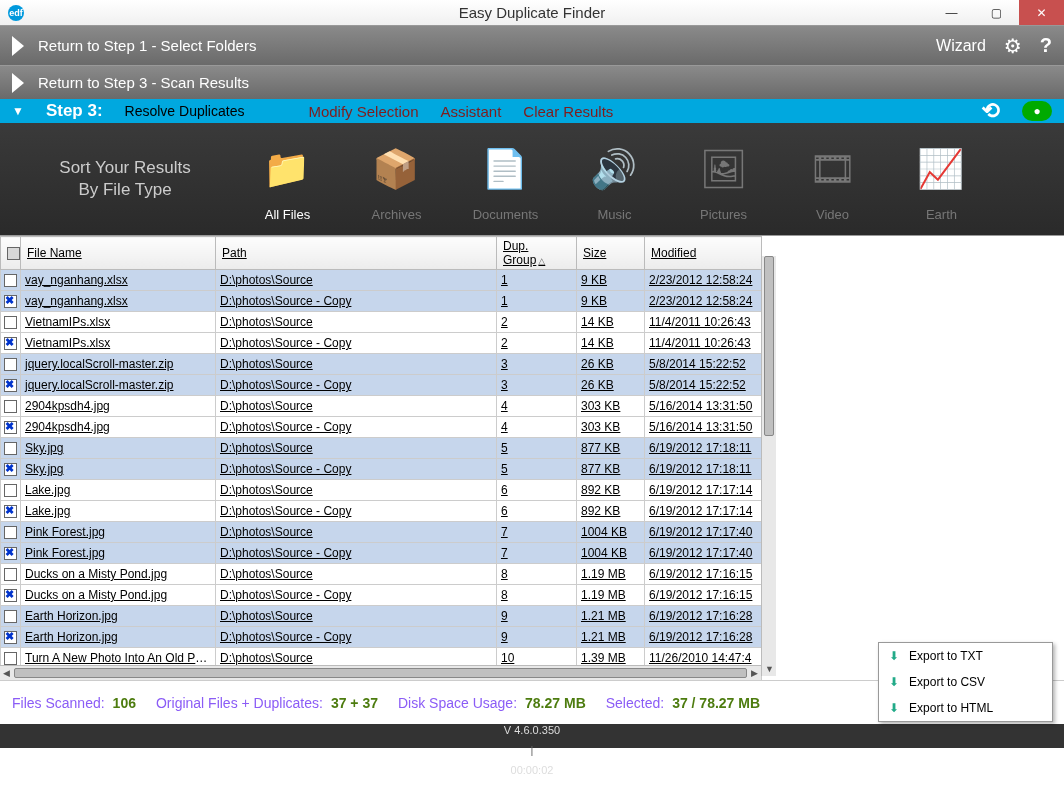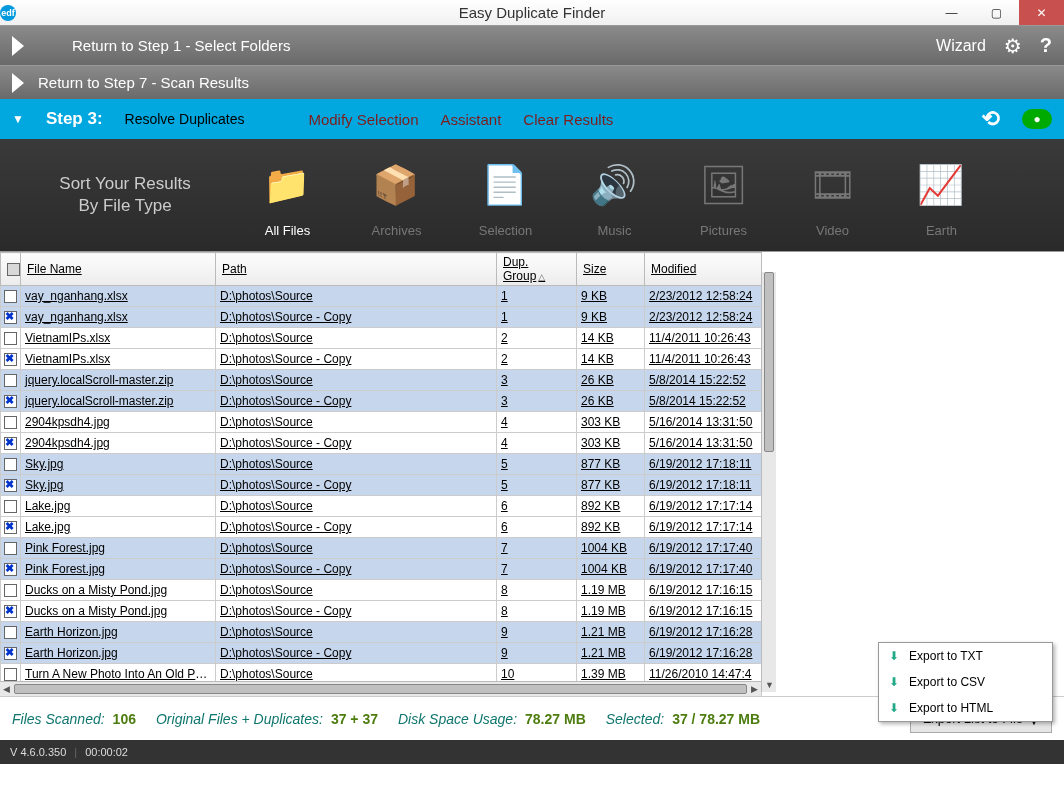--- a/index.html
+++ b/index.html
@@ -1,34 +1,34 @@
 <!DOCTYPE html>
 <html><head>
 <meta charset="utf-8">
 <style>
 * { box-sizing: border-box; margin: 0; padding: 0; }
 body { font-family: "Segoe UI", Tahoma, sans-serif; font-size: 12px; background: #fff; width: 1064px; height: 805px; overflow: hidden; }
 
 
 .titlebar { height: 25px; background: linear-gradient(#fff, #f0f0f0); display: flex; align-items: center; position: relative; }
-.titlebar .logo { width: 16px; height: 16px; background: #0099dd; border-radius: 50%; display: flex; align-items: center; justify-content: center; color: #fff; font-size: 9px; font-weight: bold; }
+.titlebar .logo { width: 16px; height: 16px; margin-left: 8px; background: #0099dd; border-radius: 50%; display: flex; align-items: center; justify-content: center; color: #fff; font-size: 9px; font-weight: bold; }
 .titlebar .title { position: absolute; left: 50%; transform: translateX(-50%); font-size: 15px; color: #333; }
 .titlebar .winbtns { margin-left: auto; display: flex; }
 .titlebar .winbtn { width: 45px; height: 25px; display: flex; align-items: center; justify-content: center; color: #333; font-family: Arial; }
 .titlebar .winbtn.close { background: #c8504f; color: #fff; }
 
 
-.navbar1 { height: 40px; background: linear-gradient(#8a8a8a, #6a6a6a); display: flex; align-items: center; padding: 0 12px; border-top: 1px solid #999; gap: 34px; }
+.navbar1 { height: 40px; background: linear-gradient(#8a8a8a, #6a6a6a); display: flex; align-items: center; padding: 0 12px; border-top: 1px solid #999; }
 .navbar2 { height: 34px; background: linear-gradient(#8a8a8a, #6a6a6a); display: flex; align-items: center; padding: 0 12px; border-top: 1px solid #999; }
 .navbar1 .text, .navbar2 .text { color: #fff; font-size: 15px; margin-left: 14px; }
 .navbar1 .rightside { margin-left: auto; display: flex; align-items: center; gap: 18px; color: #fff; font-size: 16px; }
 .navarrow { width: 0; height: 0; border-top: 10px solid transparent; border-bottom: 10px solid transparent; border-left: 12px solid #fff; }
 
 
-.step3bar { height: 40px; background: #00a8df; display: flex; align-items: center; padding: 0 12px; gap: 22px; }
+.step3bar { height: 24px; background: #00a8df; display: flex; align-items: center; padding: 0 12px; gap: 22px; }
 .step3bar .label { color: #fff; font-size: 17px; font-weight: bold; }
 .step3bar .sub { color: #000000; font-size: 14px; }
 .step3bar .btn-green { background: linear-gradient(#3be84e,#1ab82d); color: #000; padding: 4px 28px; border-radius: 3px; font-size: 14px; border: 1px solid #008800; }
 .step3bar .link { color: #7f1d1d; font-size: 15px; cursor: pointer; }
 .step3bar .spacer { flex: 1; }
 .step3bar .undo { font-size: 22px; color: #fff; }
 .step3bar .eye { width: 30px; height: 20px; background: #0a0; border-radius: 10px; display: flex; align-items: center; justify-content: center; color: #fff; font-size: 12px; }
 
 
 .ribbon { height: 112px; background: linear-gradient(#3a3a3a,#2a2a2a); display: flex; align-items: center; padding: 0 20px 0 40px; }
@@ -63,26 +63,26 @@
 
 .rightgap { flex: 1; background: #fff; }
 
 
 .exportmenu { position: absolute; right: 11px; top: 642px; width: 175px; background: #fff; border: 1px solid #999; box-shadow: 2px 2px 4px rgba(0,0,0,0.3); }
 .exportmenu .item { display: flex; align-items: center; padding: 6px 10px; gap: 10px; font-size: 12px; cursor: pointer; }
 .exportmenu .iicon { color: #2a8; font-size: 12px; }
 
 
 .statstrip { height: 44px; background: #fff; border-top: 1px solid #ccc; display: flex; align-items: center; padding: 0 12px; gap: 8px; font-size: 14px; }
-.statstrip .lbl { color: #0f766e; font-style: italic; }
+.statstrip .lbl { color: #8b5cf6; }
 .statstrip .val { color: #4d7c0f; font-weight: bold; margin-right: 12px; }
 .statstrip .exportbtn { margin-left: auto; background: linear-gradient(#fdfdfd,#e4e4e4); border: 1px solid #aaa; padding: 6px 12px; font-size: 13px; cursor: pointer; display: flex; align-items: center; gap: 6px; }
 
 
-.bottombar { height: 24px; background: #333; color: #ddd; font-size: 11px; display: flex; align-items: center; padding: 0 10px; gap: 8px; }
+.bottombar { height: 24px; background: #333; color: #ddd; font-size: 11px; display: flex; align-items: center; padding: 0 10px; gap: 8px; flex-direction: column; }
 .bottombar .sep { color: #666; }
 
 
 .geari::before { content: "⚙"; }
 .helpi::before { content: "?"; font-weight: bold; }
 .undoi::before { content: "⟲"; font-weight: bold; }
 .darrowi::before { content: "▼"; }
 </style>
 </head>
 <body>
@@ -102,21 +102,21 @@
   <div class="text">Return to Step 1 - Select Folders</div>
   <div class="rightside">
     <span>Wizard</span>
     <span class="geari" style="font-size:20px;"></span>
     <span class="helpi" style="font-size:20px;"></span>
   </div>
 </div>
 
 <div class="navbar2">
   <div class="navarrow"></div>
-  <div class="text">Return to Step 7 - Scan Results</div>
+  <div class="text">Return to Step 3 - Scan Results</div>
 </div>
 
 <div class="step3bar">
   <span class="darrowi" style="color:#fff;"></span>
   <span class="label">Step 3:</span>
   <span class="sub">Resolve Duplicates</span>
   <span style="width:20px;"></span>
   <span class="link">Modify Selection</span>
   <span class="link">Assistant</span>
   <span class="link">Clear Results</span>
@@ -133,21 +133,21 @@
       <div class="cat active">
         <div class="iconbox">📁</div>
         <div>All Files</div>
       </div>
       <div class="cat">
         <div class="iconbox">📦</div>
         <div>Archives</div>
       </div>
       <div class="cat">
         <div class="iconbox">📄</div>
-        <div>Selection</div>
+        <div>Documents</div>
       </div>
       <div class="cat">
         <div class="iconbox">🔊</div>
         <div>Music</div>
       </div>
       <div class="cat">
         <div class="iconbox">🖼</div>
         <div>Pictures</div>
       </div>
       <div class="cat">

